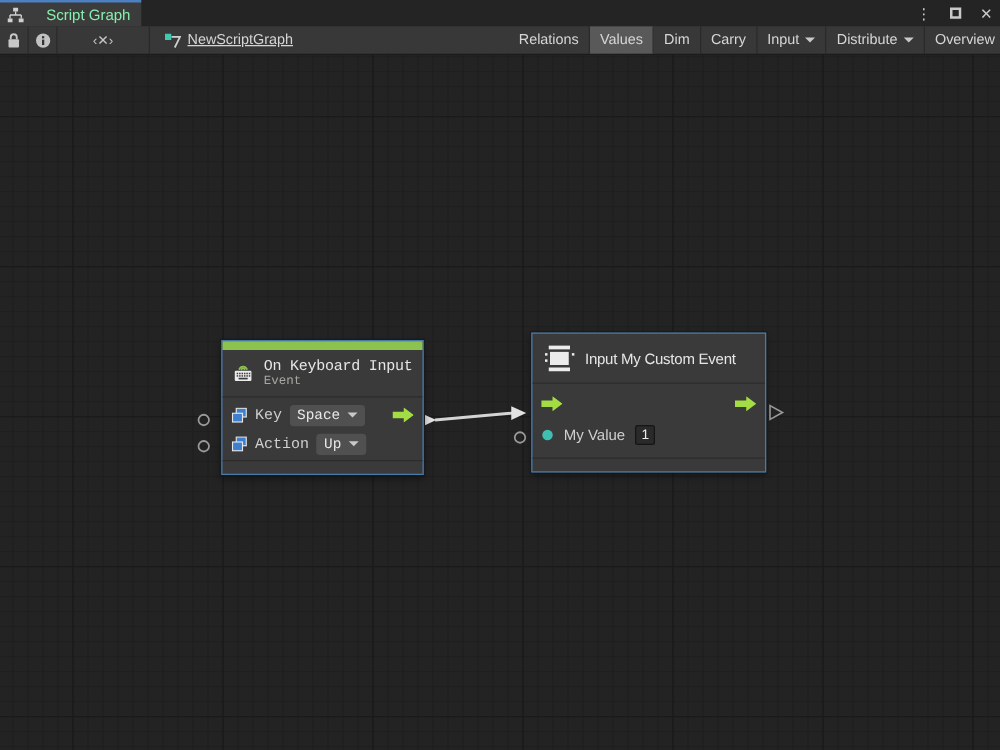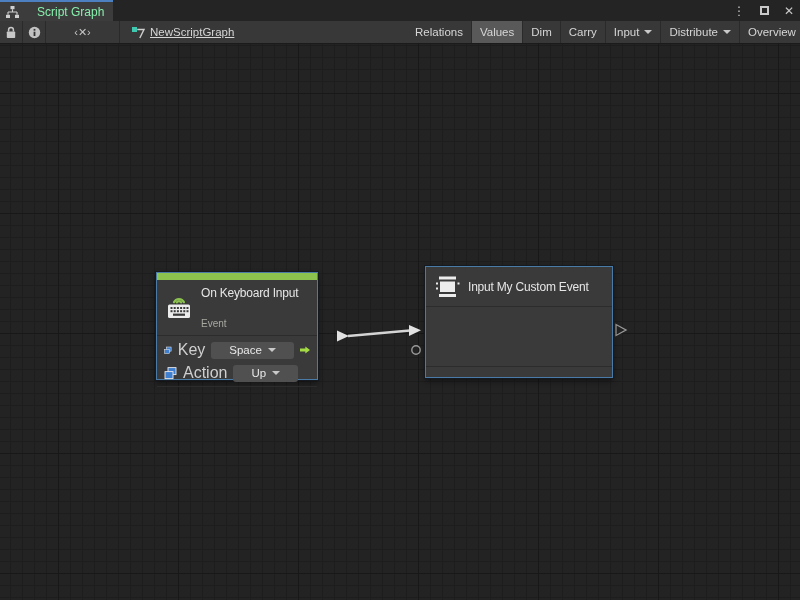--- a/index.html
+++ b/index.html
@@ -74,36 +74,36 @@
 
   
   .overlay { position:absolute; top:0; left:0; width:800px; height:600px; }
 
   
   .node {
     position:absolute; display:flex; flex-direction:column;
     background:#3a3a3a; border:1px solid #4a7ba7;
     box-shadow:0 0 0 1px #141a20, 0 3px 6px rgba(0,0,0,.45);
   }
-  .node1 { left:156px; top:272px; width:162px; height:108px; }
+  .node1 { left:177px; top:272px; width:162px; height:108px;font-family:Liberation Mono, monospace; }
   .node2 { left:425px; top:266px; width:188px; height:112px; }
   .node-accent { height:7px; background:#8cc34f; flex:none; }
   .node-header {
     display:flex; align-items:center; gap:8px; padding:6px 8px;
     border-bottom:1px solid #2c2c2c; flex:none;
   }
   .node-title { font-size:12px; color:#e6e6e6; white-space:nowrap; letter-spacing:-0.2px; }
-  .node-subtitle { font-size:10px; color:#a8a8a2; margin-top:18px; }
+  .node-subtitle { font-size:10px; color:#a8a8a2; margin-top:0; }
   .node-body { padding:4px 7px 3px; display:flex; flex-direction:column; gap:3px; flex:1 1 auto; }
   .node-footer { border-top:1px solid #2c2c2c; height:11px; flex:none; margin-top:auto; }
   .prow { display:flex; align-items:center; gap:6px; height:20px; }
-  .plabel { font-size:16px; color:#cfcfcf; white-space:nowrap; }
+  .plabel { font-size:12px; color:#cfcfcf; white-space:nowrap; }
   .dropdown {
     background:#505050; border-radius:3px; height:17px;
-    display:inline-flex; align-items:center; gap:6px; padding:0 18px;
+    display:inline-flex; align-items:center; gap:6px; padding:0 6px;
     font-size:11.5px; color:#e8e8e8; cursor:default;
   }
   .push-right { margin-left:auto; }
   .valuebox {
     min-width:15px; height:16px; background:#2a2a2a;
     border:1px solid #151515; border-radius:2px;
     color:#ededed; font-size:11px;
     display:inline-flex; align-items:center; justify-content:center; padding:0 4px;
   }
   .flow-row { display:flex; align-items:center; height:23px; }
@@ -268,16 +268,33 @@
           <rect x="3" y="0.5" width="17" height="3"></rect>
           <rect x="4" y="5.5" width="15" height="10.5"></rect>
           <rect x="3" y="18" width="17" height="3"></rect>
           <rect x="0" y="6.5" width="2" height="2"></rect>
           <rect x="0" y="11.5" width="2" height="2"></rect>
           <rect x="21.5" y="6.5" width="2" height="2"></rect>
         </g>
       </svg>
       <div class="node-title">Input My Custom Event</div>
     </div>
+    <div class="node-body">
+      <div class="flow-row">
+        <svg width="17" height="12" viewBox="0 0 17 12">
+          <polygon points="0,3.4 9,3.4 9,0 17,6 9,12 9,8.6 0,8.6" fill="#a3dc43"></polygon>
+        </svg>
+        <svg class="push-right" width="17" height="12" viewBox="0 0 17 12">
+          <polygon points="0,3.4 9,3.4 9,0 17,6 9,12 9,8.6 0,8.6" fill="#a3dc43"></polygon>
+        </svg>
+      </div>
+      <div class="value-row">
+        <svg width="10" height="10" viewBox="0 0 10 10">
+          <circle cx="5" cy="5" r="4.2" fill="#3fbfb2"></circle>
+        </svg>
+        <span class="plabel">My Value</span>
+        <span class="valuebox">1</span>
+      </div>
+    </div>
     <div class="node-footer"></div>
   </div>
 
 </div>
 
 </body></html>

